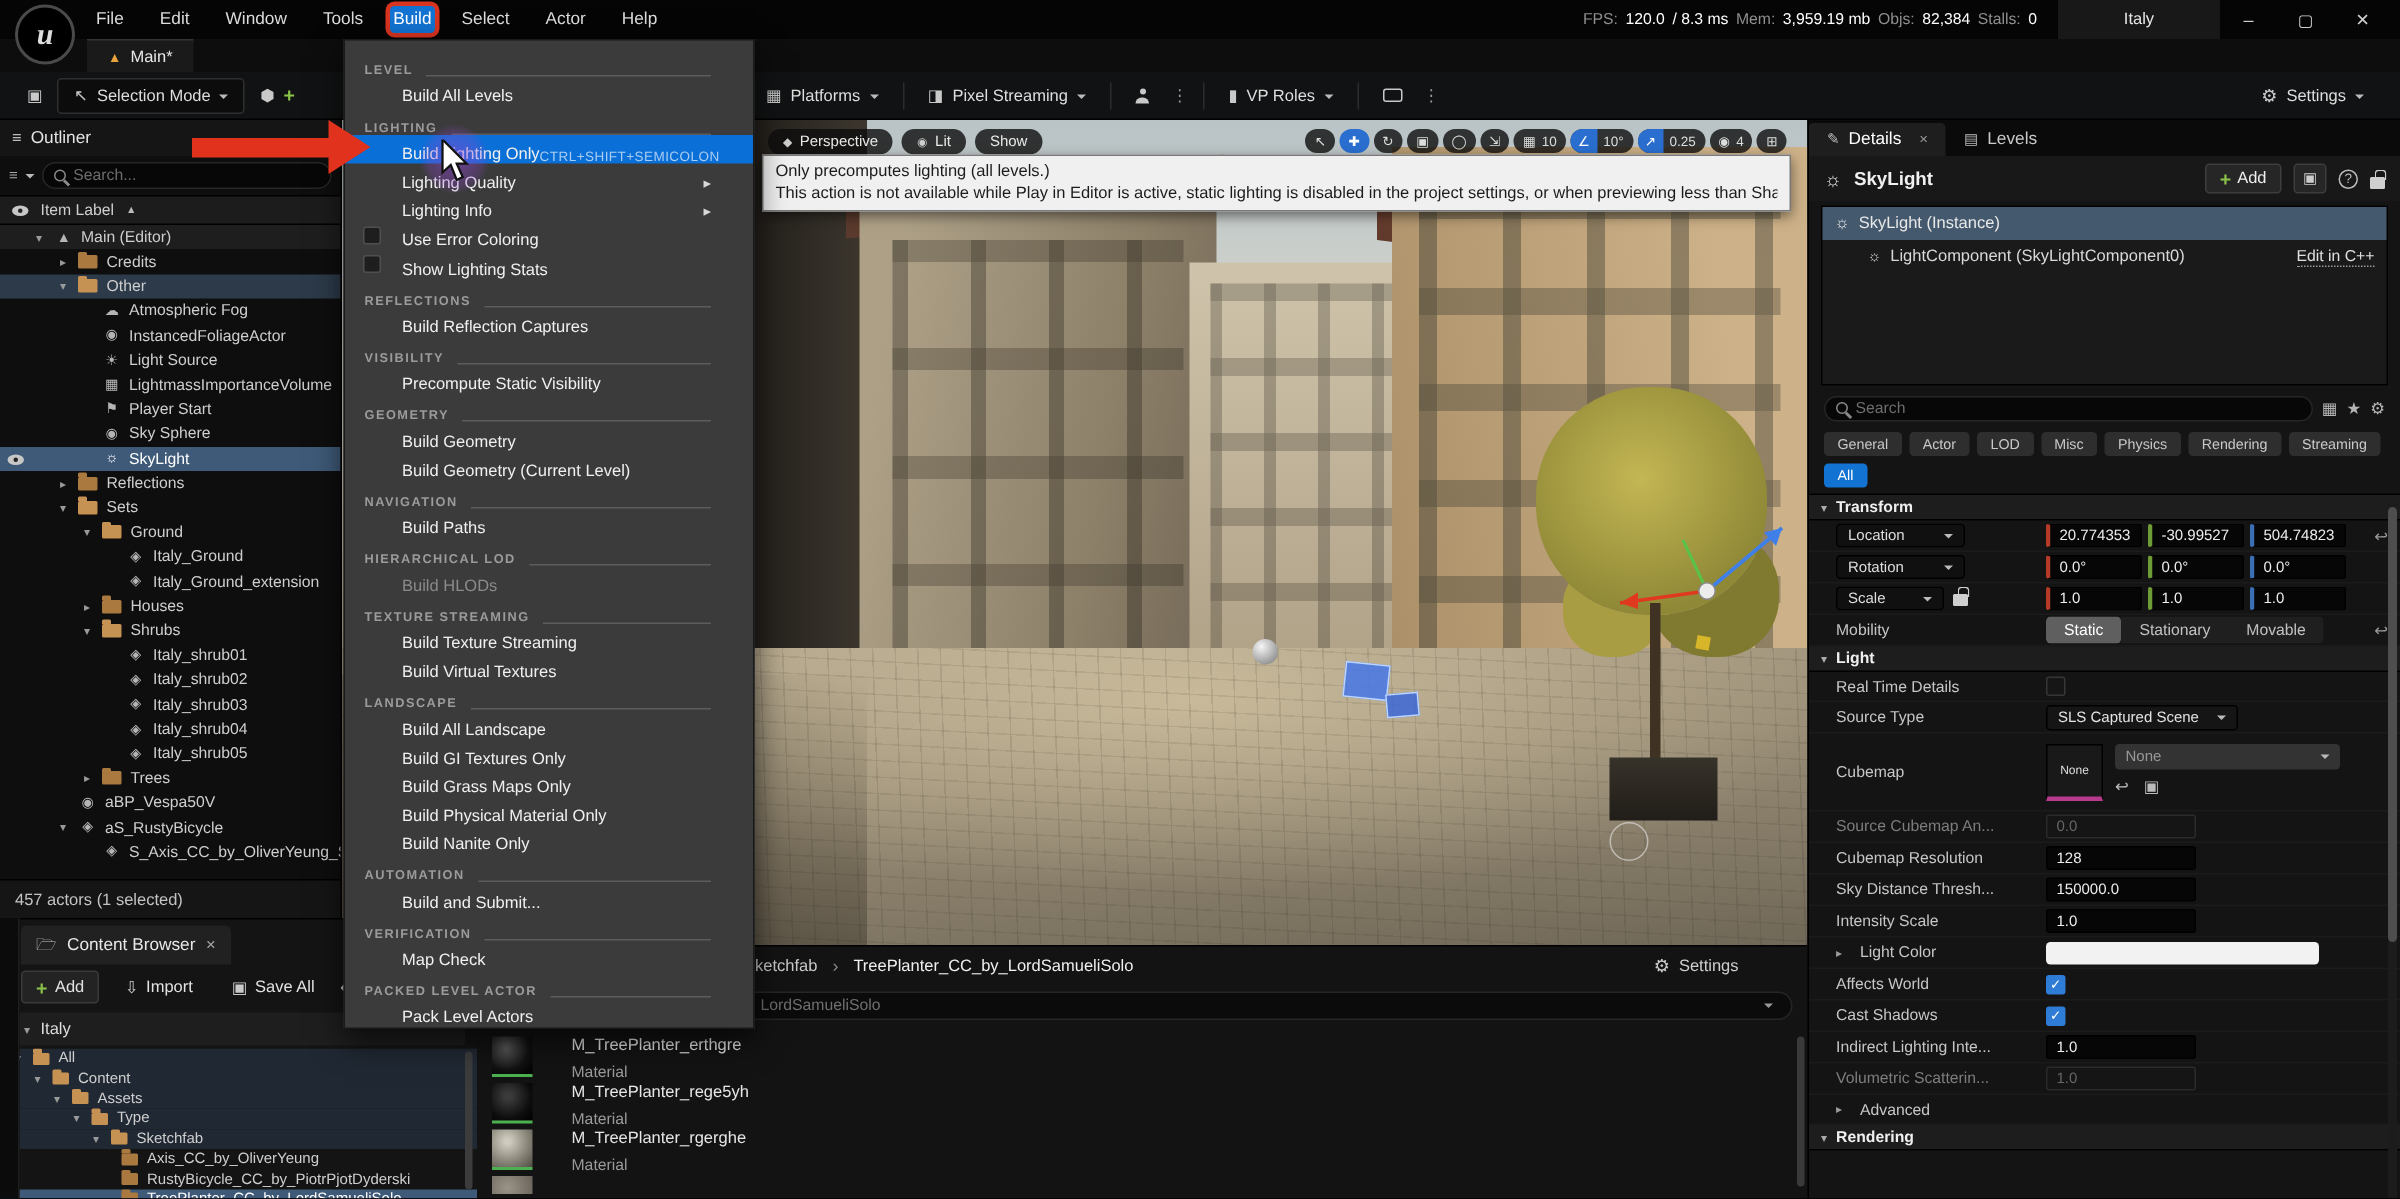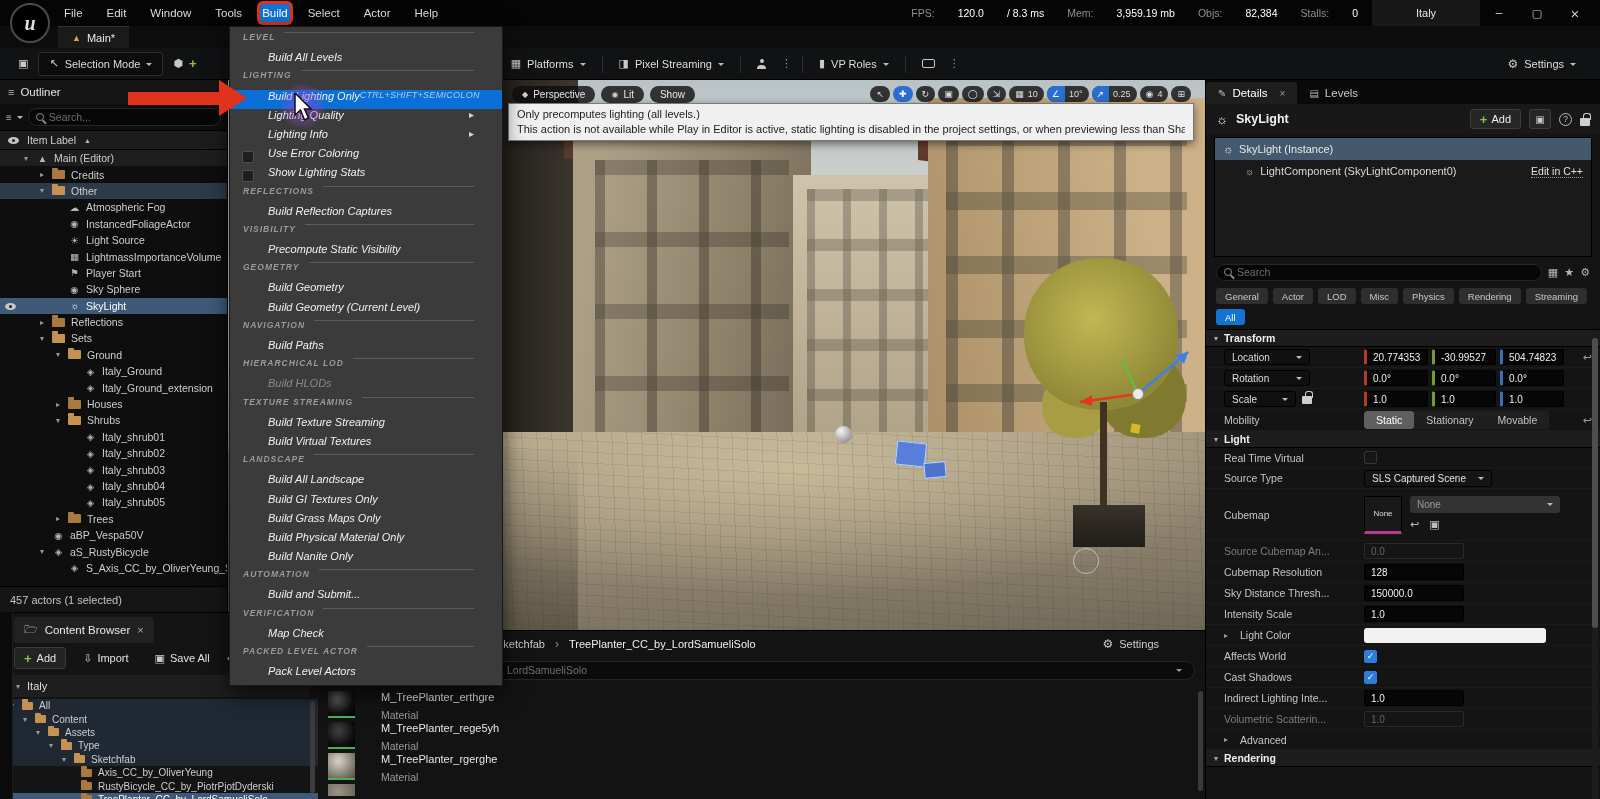--- a/index.html
+++ b/index.html
@@ -6,21 +6,21 @@
   html,body{background:#000;}
   body{font-family:"Liberation Sans","DejaVu Sans",sans-serif;}
   .app{position:relative;width:1600px;height:799px;background:#0a0a0a;overflow:hidden;}
 
   
   .titlebar{position:absolute;left:0;top:0;width:1600px;height:26px;background:#050505;display:flex;align-items:center;z-index:6;}
   .uelogo{position:absolute;left:10px;top:3px;width:40px;height:40px;border-radius:50%;background:#000;border:2px solid #4a4a4a;color:#ddd;font-family:"Liberation Serif",serif;font-style:italic;font-weight:bold;font-size:20px;display:flex;align-items:center;justify-content:center;z-index:8;}
   .tmenus{display:flex;gap:12px;margin-left:58px;align-items:center;height:100%;}
   .tmenu{color:#dcdcdc;font-size:11.5px;padding:3px 6px;cursor:default;}
   .tmenu.active{background:#1273d2;color:#fff;border-radius:3px;box-shadow:0 0 0 3px #d93420;padding:3px 2px;}
-  .tstats{margin-left:auto;display:flex;align-items:center;gap:23px;font-size:10.5px;color:#fff;}
+  .tstats{margin-left:auto;display:flex;align-items:center;gap:5px;font-size:10.5px;color:#fff;}
   .tstats .sl{color:#8f8f8f;}
   .projtab{width:108px;height:26px;background:#181818;color:#e6e6e6;font-size:11px;display:flex;align-items:center;justify-content:center;margin-left:14px;}
   .winbtns{display:flex;align-items:center;gap:0;margin-right:6px;}
   .winbtn{width:38px;height:24px;color:#cfcfcf;font-size:12px;display:flex;align-items:center;justify-content:center;}
   .winbtn.min::before{content:"–";}
   .winbtn.max::before{content:"▢";font-size:11px;}
   .winbtn.close::before{content:"×";font-size:15px;}
 
   
   .tabrow{position:absolute;left:0;top:26px;width:1600px;height:22px;background:#0d0d0d;display:flex;align-items:center;z-index:5;}
@@ -207,21 +207,21 @@
   .cbx.on::before{content:"✓";}
   .ddl{width:128px;height:17px;background:#151515;border:1px solid #000;border-radius:3px;color:#e2e2e2;font-size:10px;display:flex;align-items:center;justify-content:space-between;padding:0 7px;}
   .ddl.dim{background:#333;color:#999;border:none;width:150px;}
   .cubethumb{width:38px;height:38px;background:#191919;border:1px solid #000;border-bottom:3px solid #b83a8c;color:#ddd;font-size:8px;display:flex;align-items:center;justify-content:center;}
   .colorswatch{width:182px;height:15px;background:#f2f2f2;border-radius:3px;}
   .d-scrollbar{position:absolute;right:2px;top:4px;width:6px;height:660px;background:#1c1c1c;border-radius:3px;}
   .d-scrollbar .thumbv{position:absolute;left:0;top:4px;width:6px;height:290px;background:#4e4e4e;border-radius:3px;}
 
   
   .buildmenu{position:absolute;left:229px;top:26px;width:274px;height:660px;background:#3b3b3b;border:1px solid #191919;box-shadow:0 8px 20px rgba(0,0,0,.65);z-index:25;padding-top:5px;}
-  .mrow{position:relative;height:19.2px;display:flex;align-items:flex-start;padding:0 28px 0 38px;font-style:italic;}
+  .mrow{position:relative;height:19.2px;display:flex;align-items:flex-end;padding:0 28px 0 38px;}
   .mrow .lab{color:#f0f0f0;font-size:11px;white-space:nowrap;}
   .mrow.header{padding-left:13px;}
   .mrow.header .lab{color:#9b9b9b;font-size:8.5px;font-weight:bold;letter-spacing:1px;}
   .mrow.header::after{content:"";flex:1;height:1px;background:#5c5c5c;margin-left:9px;}
   .mrow .cb{display:none;position:absolute;left:12px;top:4px;width:12px;height:12px;background:#1e1e1e;border:1px solid #4f4f4f;border-radius:2px;}
   .mrow.chk .cb{display:block;}
   .mrow.sel{background:#0a6fd6;}
   .mrow .sc{margin-left:auto;color:#a9cdf2;font-size:9px;letter-spacing:.3px;}
   .mrow.sub::after{content:"▸";margin-left:auto;color:#d8d8d8;font-size:10px;}
   .mrow.dis .lab{color:#8b8b8b;}
@@ -852,21 +852,21 @@
             <span class="segbtn">Movable</span>
           </span>
         </span>
         <span class="reset">↩</span>
       </div>
       <div class="sect-h">
           <span class="oarr">▾</span>
           <span>Light</span>
         </div>
       <div class="prow" style="min-height:20px">
-        <span class="plab">Real Time Virtual</span>
+        <span class="plab">Real Time Details</span>
         <span class="pctl">
             <span class="cbx"></span>
           </span>
       </div>
       <div class="prow">
         <span class="plab">Source Type</span>
         <span class="pctl">
             <span class="ddl">
               <span>SLS Captured Scene</span>
               <span class="chev"></span>

